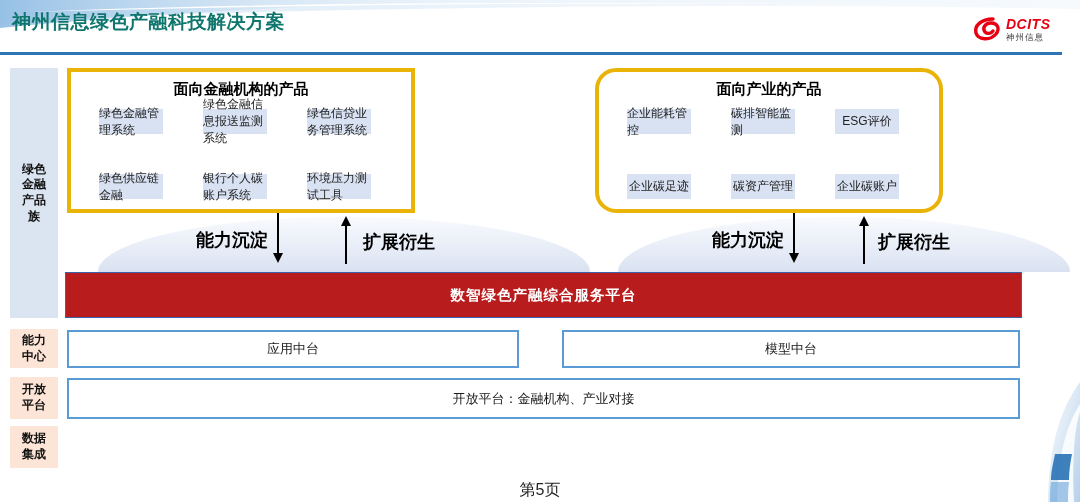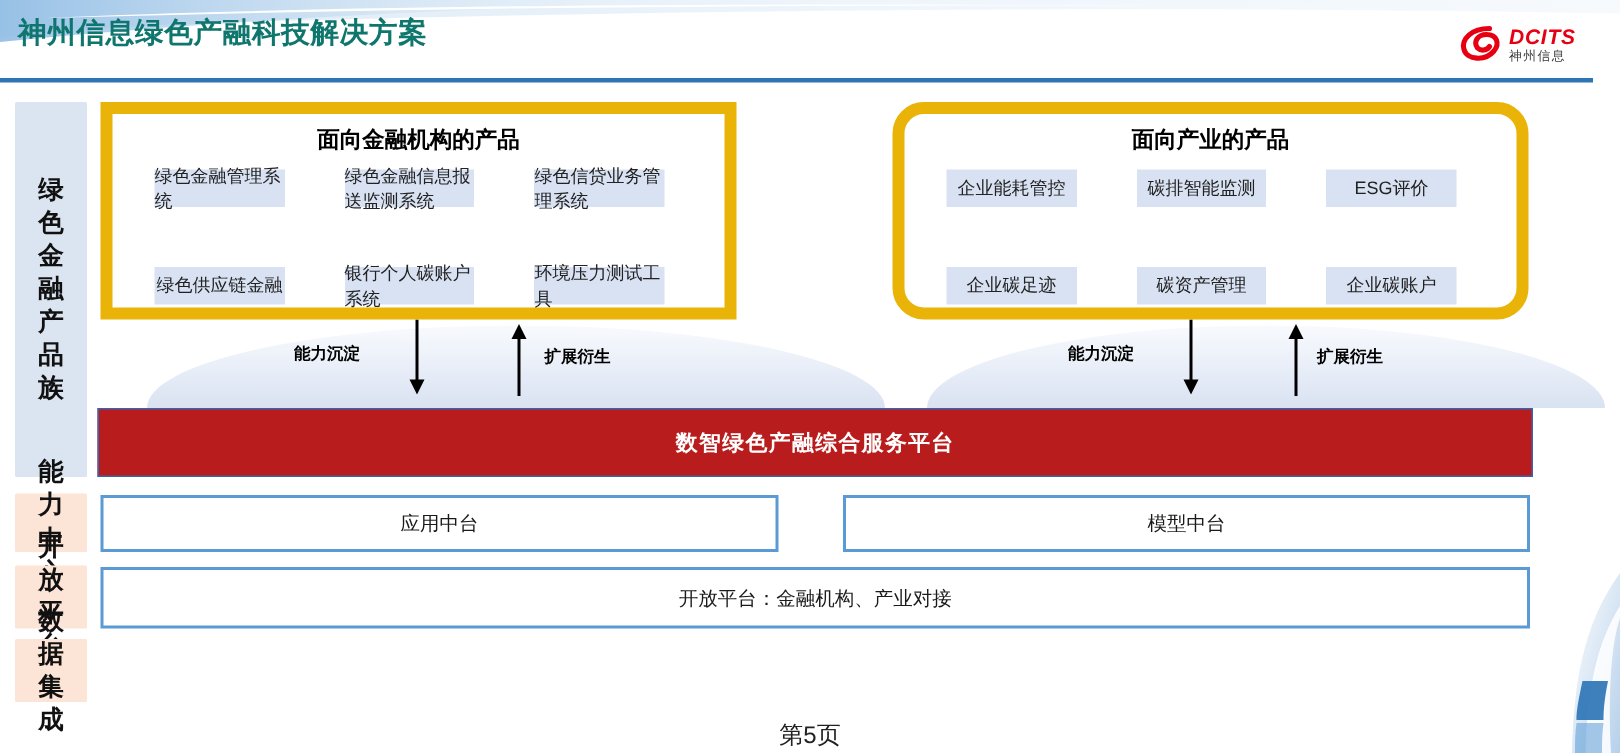--- a/index.html
+++ b/index.html
@@ -16,32 +16,32 @@
     color:#0f766e; letter-spacing:0.5px;
   }
   .logo { position:absolute; right:16px; top:12px; width:92px; height:34px; display:flex; align-items:center; }
   .logo-text { margin-left:4px; line-height:1; }
   .logo-brand { font-size:14px; font-weight:bold; font-style:italic; color:#e60012; letter-spacing:0.5px; }
   .logo-cn { font-size:8.5px; color:#3a3a3a; margin-top:2px; letter-spacing:1px; }
   .header-rule { position:absolute; left:0; top:52px; width:1062px; height:3px; background:#2e75b6; }
   
   .side-block {
     position:absolute; left:10px; width:48px; display:flex; align-items:center; justify-content:center;
-    font-weight:bold; font-size:17px; line-height:1.3; text-align:center; border-radius:1px;
+    font-weight:bold; font-size:12px; line-height:1.3; text-align:center; border-radius:1px;
   }
   .side-text { width:30px; word-break:break-all; }
   .side-family { top:68px; height:250px; background:#dbe5f1; }
   .side-peach { background:#fce4d6; }
   .side-capability { top:329px; height:39px; }
   .side-open { top:377px; height:42px; }
   .side-data { top:426px; height:42px; }
   
   .product-box {
-    position:absolute; top:68px; width:424px; height:145px; background:#fff;
-    border:8px solid #eab308;
+    position:absolute; top:68px; width:348px; height:145px; background:#fff;
+    border:4px solid #eab308;
   }
   .product-box.left { left:67px; }
   .product-box.right { left:595px;border-radius:21px; }
   .product-title { text-align:center; font-weight:bold; font-size:15px; margin-top:8px; color:#000; }
   .product-grid {
     display:grid; grid-template-columns:1fr 1fr 1fr; column-gap:36px; row-gap:16px;
     padding:10px 40px 0 28px;
     gap:40px;
   }
   .product-item {
@@ -49,21 +49,21 @@
     font-size:12px; color:#222;
   }
   
   .dome {
     position:absolute; top:217px; height:55px;
     background:linear-gradient(to bottom,#f8fafd 0%,#e6ecf7 60%,#d9e2f1 100%);
     border-radius:50% 50% 0 0 / 100% 100% 0 0;
   }
   .dome.left { left:98px; width:492px; }
   .dome.right { left:618px; width:452px; }
-  .arrow-label { position:absolute; font-weight:bold; font-size:11px; color:#000; }
+  .arrow-label { position:absolute; font-weight:bold; font-size:18px; color:#000; }
   .arrow-svg { position:absolute; }
   
   .platform-bar {
     position:absolute; left:65px; top:272px; width:957px; height:46px;
     background:#b91c1c; border:1px solid #3a62ad;
     display:flex; align-items:center; justify-content:center;
     color:#fff; font-weight:bold; font-size:14.5px; letter-spacing:1px;
   }
   
   .row-box {

